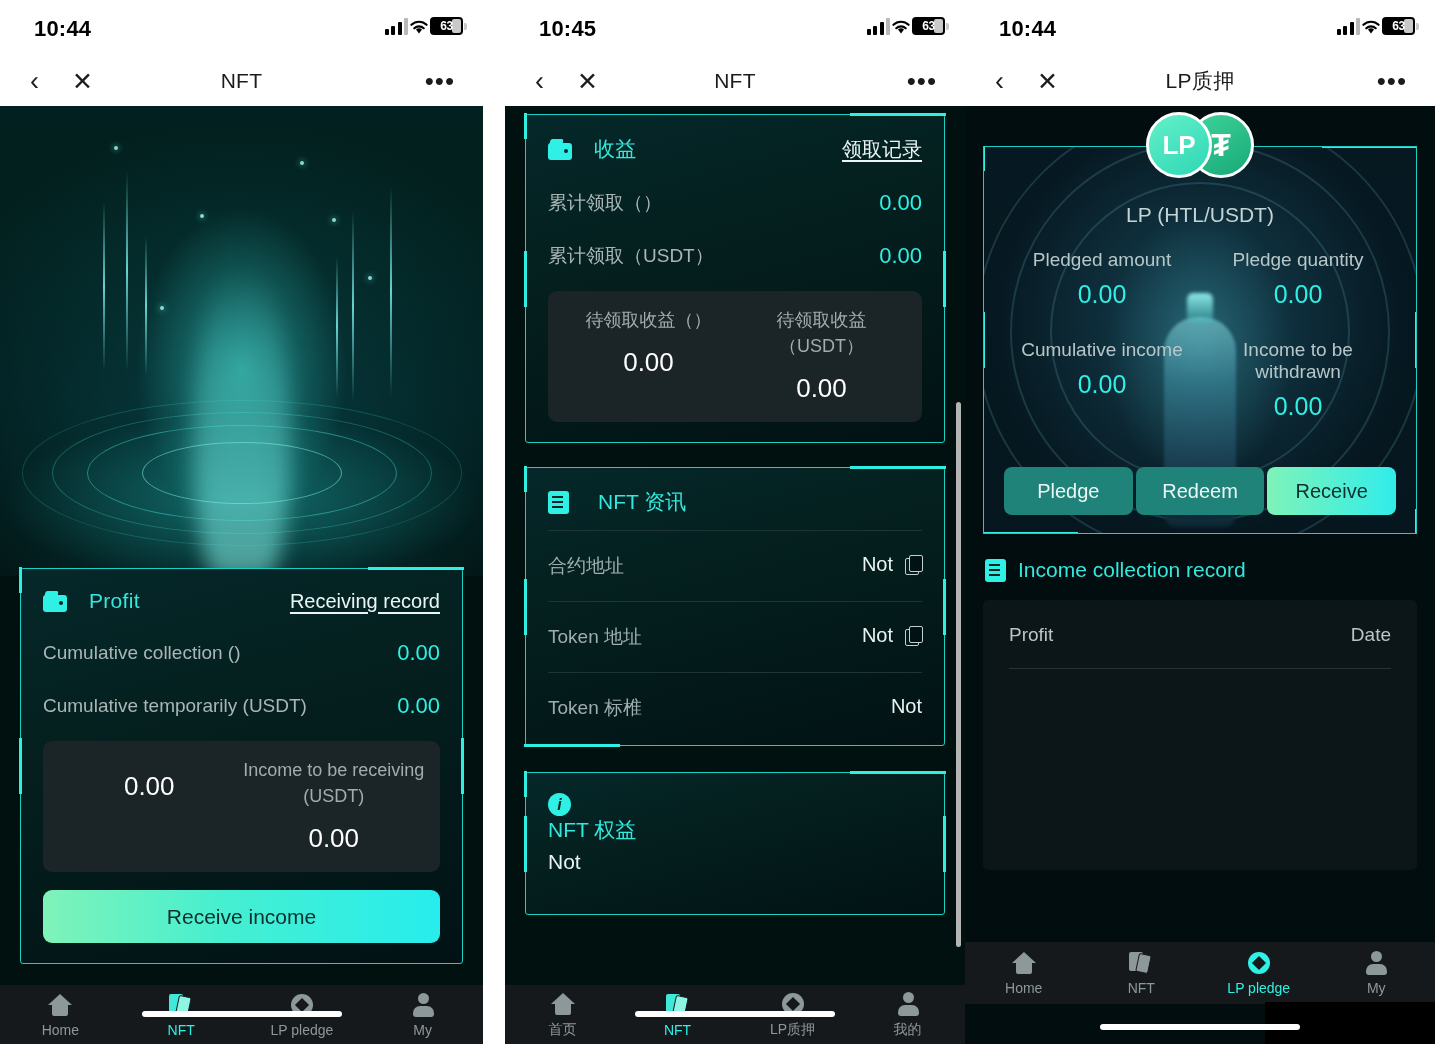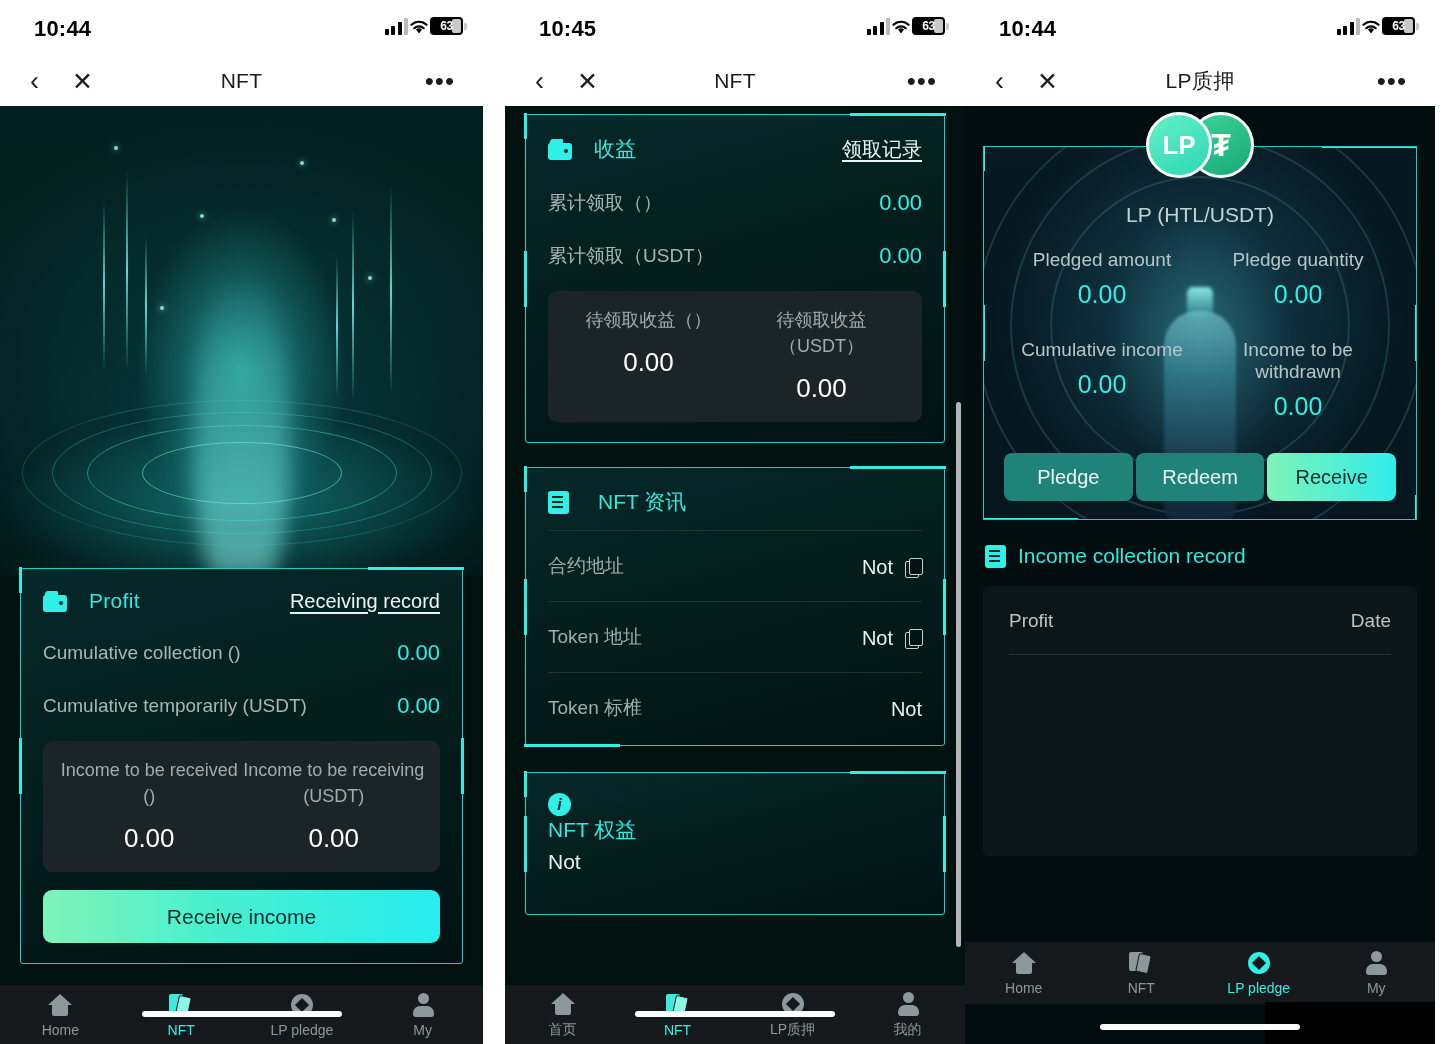--- a/index.html
+++ b/index.html
@@ -137,21 +137,21 @@
   .bigbtn{
     margin-top:18px; height:53px; border-radius:9px;
     background:linear-gradient(90deg,#7ff3b8 0%, #46efd0 45%, #27eded 100%);
     display:flex; align-items:center; justify-content:center;
     color:#0d2e2e; font-size:21px; cursor:pointer;
   }
 
   
   .ilist .ihead{ display:flex; align-items:center; gap:29px; padding-bottom:14px;}
   .irow{
-    display:flex; align-items:flex-end; justify-content:space-between;
+    display:flex; align-items:flex-start; justify-content:space-between;
     border-top:1px solid #1e3436; padding:22px 0;
   }
   .irow:last-child{ padding-bottom:4px; }
   .irow .k{ color:#9fadae; font-size:19px;}
   .irow .rt{ display:flex; align-items:center; gap:12px;}
   .irow .v{ color:#e9f4f3; font-size:20px;}
   .copy{ width:17px; height:19px; position:relative; display:inline-block;}
   .copy::before{ content:""; position:absolute; left:0; top:3px; width:12px; height:15px; border:1.6px solid #c3d0d0; border-radius:2px;}
   .copy::after{ content:""; position:absolute; left:4px; top:0; width:12px; height:15px; border:1.6px solid #c3d0d0; border-radius:2px; background:#021214;}
 
@@ -237,21 +237,21 @@
   }
   .tk{ position:absolute; top:0; width:66px; height:66px; border-radius:50%; border:3px solid #ffffff;
        display:flex; align-items:center; justify-content:center; font-weight:bold; color:#fff;}
   .tk.lp{ left:0; background:linear-gradient(150deg,#63f0c8,#2fd7b5); font-size:26px; z-index:2;}
   .tk.ut{ right:0; background:linear-gradient(150deg,#3fd49a,#18a878); font-size:32px; z-index:1;}
   .lp-title{ position:relative; z-index:5; text-align:center; color:#c2d4d6; font-size:21px;}
   .lp-grid{ position:relative; z-index:5; display:flex; flex-wrap:wrap; margin-top:22px;}
   .lp-cell{ width:50%; text-align:center; margin-bottom:30px;}
   .lp-cell .lab{ color:#b7c7c9; font-size:19px;}
   .lp-cell .num{ color:#2ff0e4; font-size:25px; margin-top:9px;}
-  .lp-btns{ position:relative; z-index:5; display:flex; gap:3px; margin-top:2px;}
+  .lp-btns{ position:relative; z-index:5; display:flex; gap:3px; margin-top:16px;}
   .lpbtn{ flex:1; height:48px; border-radius:8px; display:flex; align-items:center; justify-content:center;
           font-size:20px; color:#eaf6f5; background:#1f8379; cursor:pointer;}
   .lpbtn.primary{ background:linear-gradient(90deg,#7ff3b8,#31ecea); color:#0f2f2f;}
 
   .irec{ display:flex; align-items:center; gap:12px; margin:24px 0 0 20px;}
   .irec .tx{ color:#33e8dd; font-size:21px;}
   .rectable{
     margin:18px 18px 0; background:#0c1517; border-radius:5px;
     padding:24px 26px 40px; min-height:270px;
   }
@@ -335,21 +335,20 @@
           <div class="kvrow">
             <div class="k">Cumulative collection ()</div>
             <div class="v">0.00</div>
           </div>
           <div class="kvrow">
             <div class="k">Cumulative temporarily (USDT)</div>
             <div class="v">0.00</div>
           </div>
           <div class="pendbox">
             <div class="pendcol">
-              <div class="lab">Income to be received ()</div>
               <div class="num">0.00</div>
             </div>
             <div class="pendcol">
               <div class="lab">Income to be receiving (USDT)</div>
               <div class="num">0.00</div>
             </div>
           </div>
           <div class="bigbtn">Receive income</div>
         </div>
       </div>

